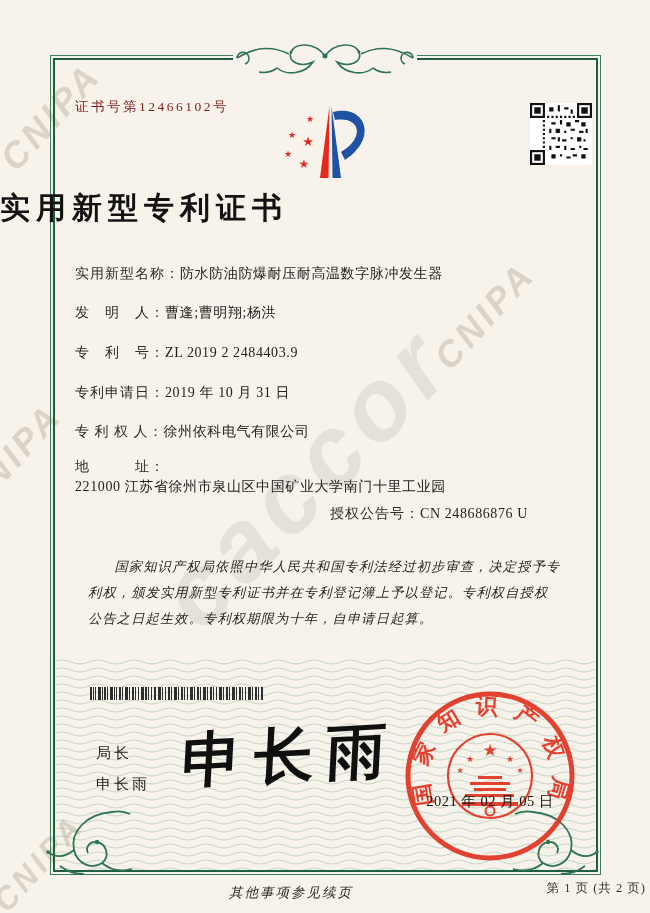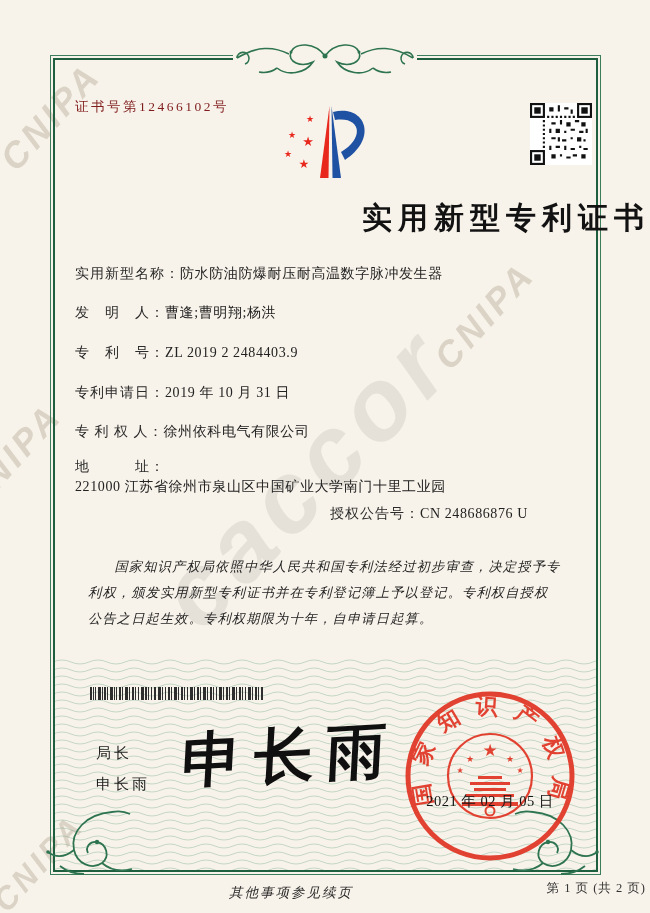--- a/index.html
+++ b/index.html
@@ -19,21 +19,21 @@
   .wm2{left:120px;top:420px;font-size:100px;color:rgba(128,128,128,.16);
        letter-spacing:8px;transform:rotate(-46deg);}
   .wm3{left:420px;top:295px;font-size:36px;transform:rotate(-48deg);}
   .wm4{left:-28px;top:425px;font-size:36px;transform:rotate(-48deg);}
   .wm5{left:-20px;top:845px;font-size:32px;transform:rotate(-48deg);}
   
   .cert-no{position:absolute;left:75px;top:98px;font-size:13.5px;letter-spacing:2.5px;
            color:#7f1d1d;z-index:4;}
   .logo{position:absolute;left:252px;top:98px;z-index:4;}
   .qr{position:absolute;left:530px;top:103px;z-index:4;}
-  .title{position:absolute;left:0;top:198px;width:650px;text-align:right;
+  .title{position:absolute;left:0;top:188px;width:650px;text-align:left;
          font-size:30px;font-weight:bold;letter-spacing:6px;color:#121212;z-index:4;}
   
   .fields{position:absolute;left:75px;top:0;width:510px;z-index:4;font-size:14px;}
   .frow{position:absolute;left:0;white-space:nowrap;}
   .frow .lbl{white-space:pre;letter-spacing:1px;color:#2b2b2b;}
   .frow .val{letter-spacing:.6px;color:#222;}
   .r0{top:265px}.r1{top:304px}.r2{top:344px}.r3{top:384px}.r4{top:423px}
   .r5{top:458px;white-space:normal;}
   .r5 .val{display:inline-block;width:432px;vertical-align:top;line-height:21px;white-space:normal;}
   .r6{top:505px}

